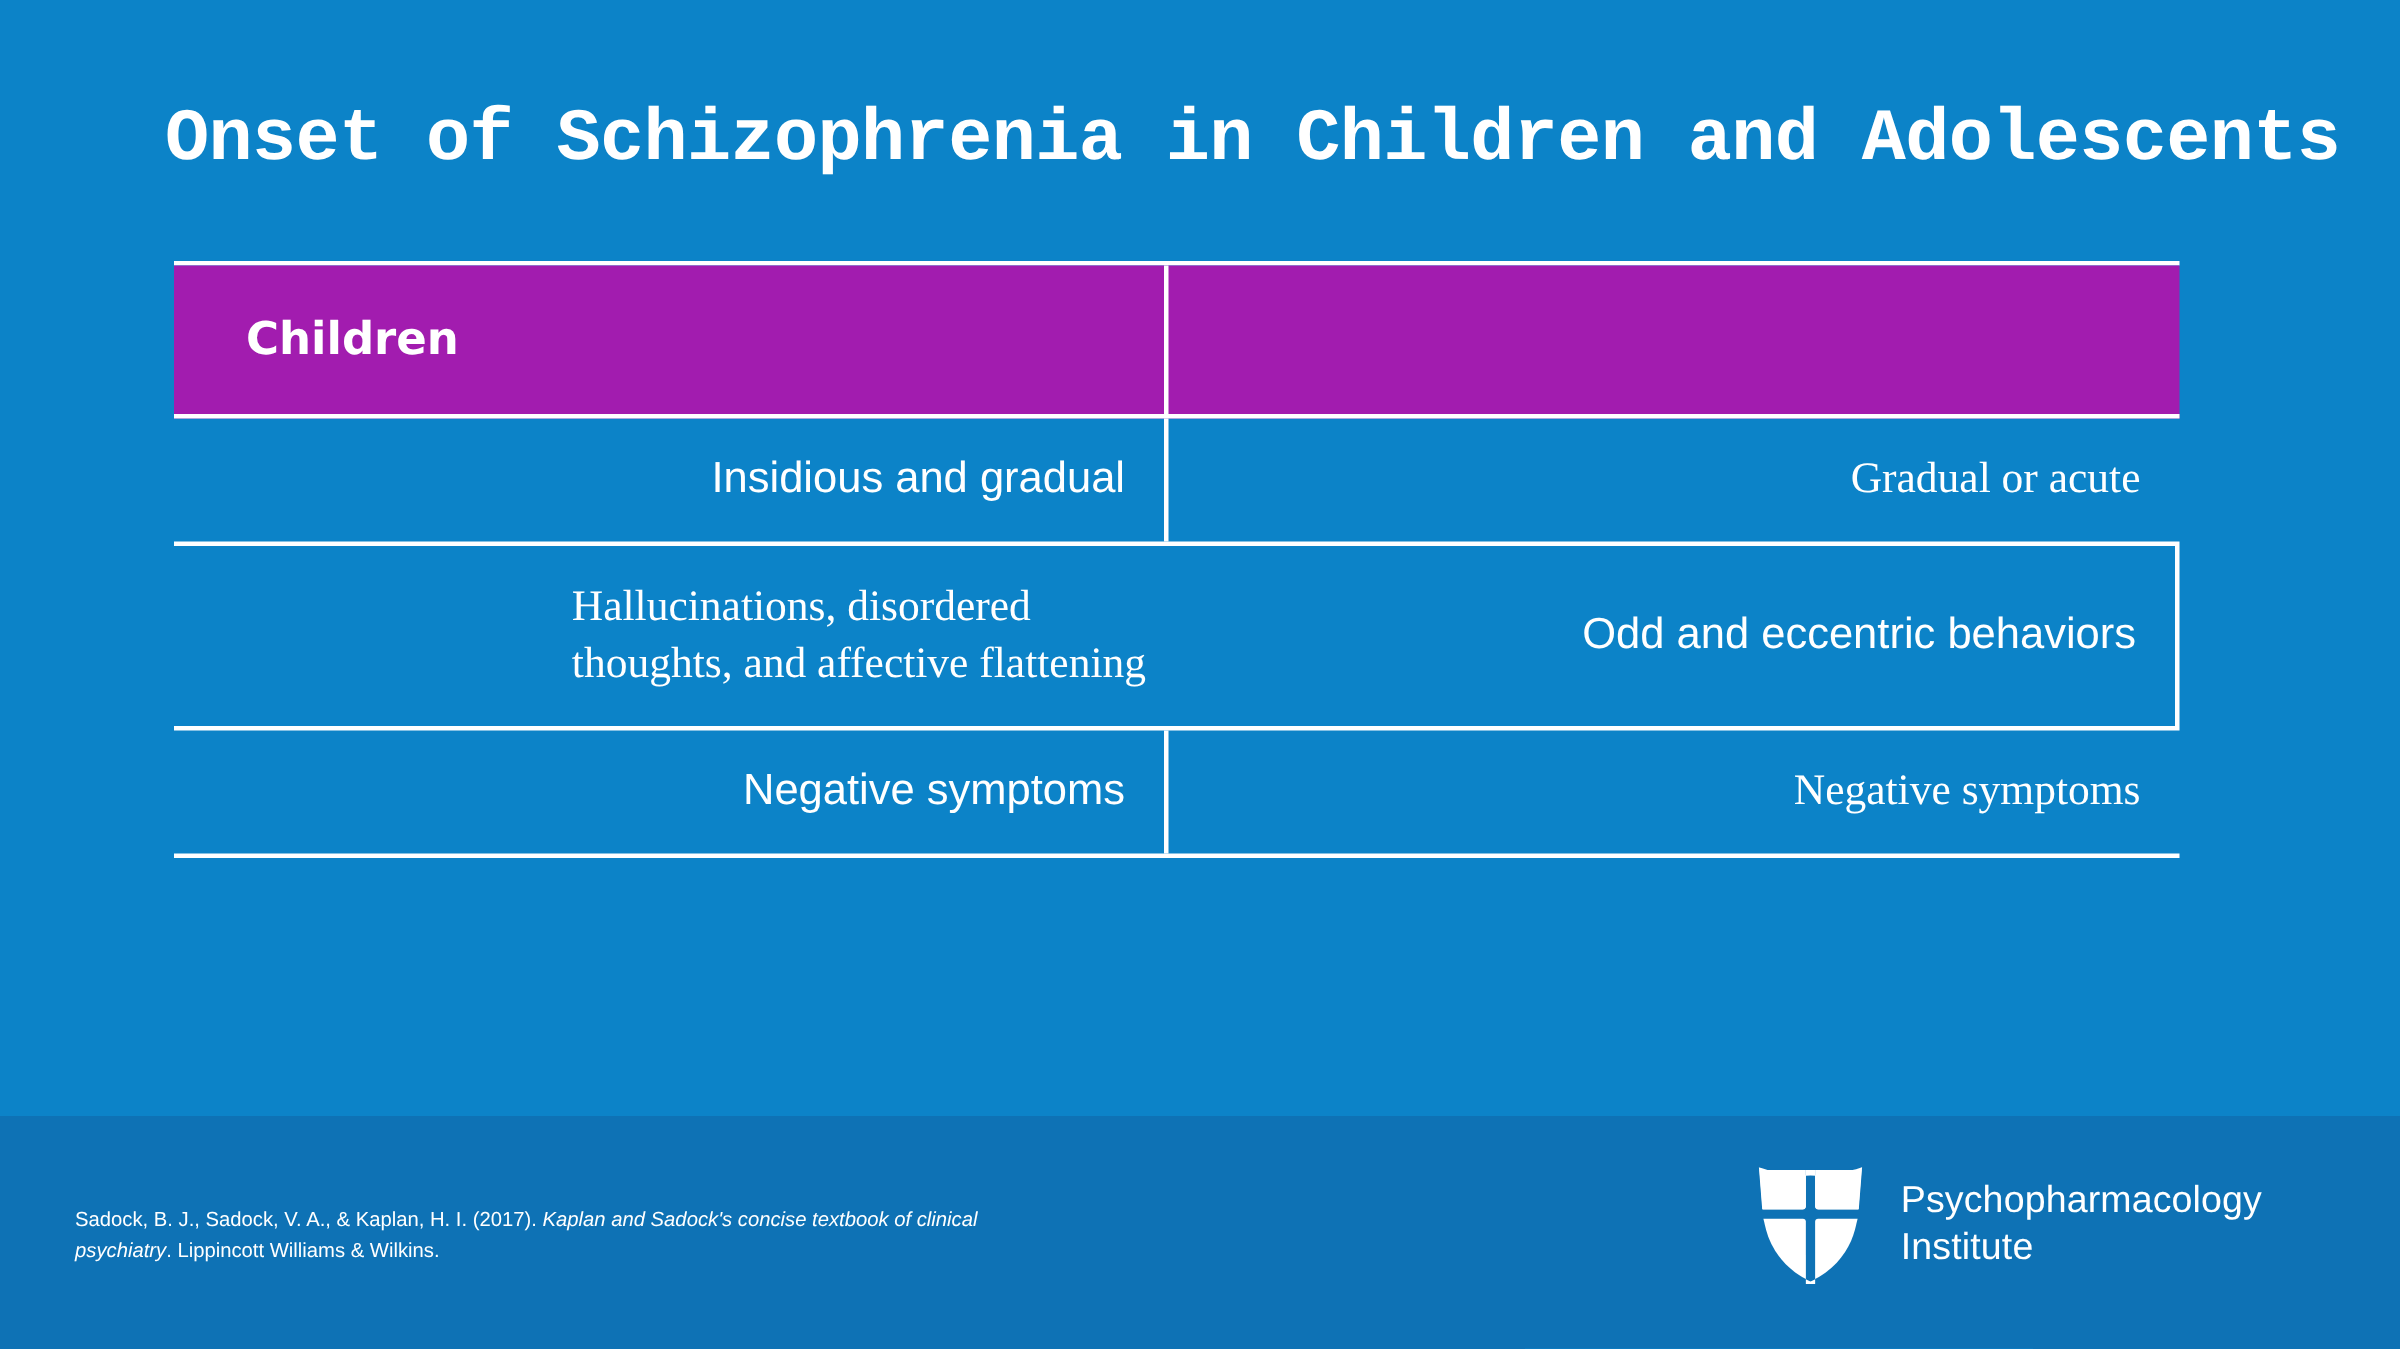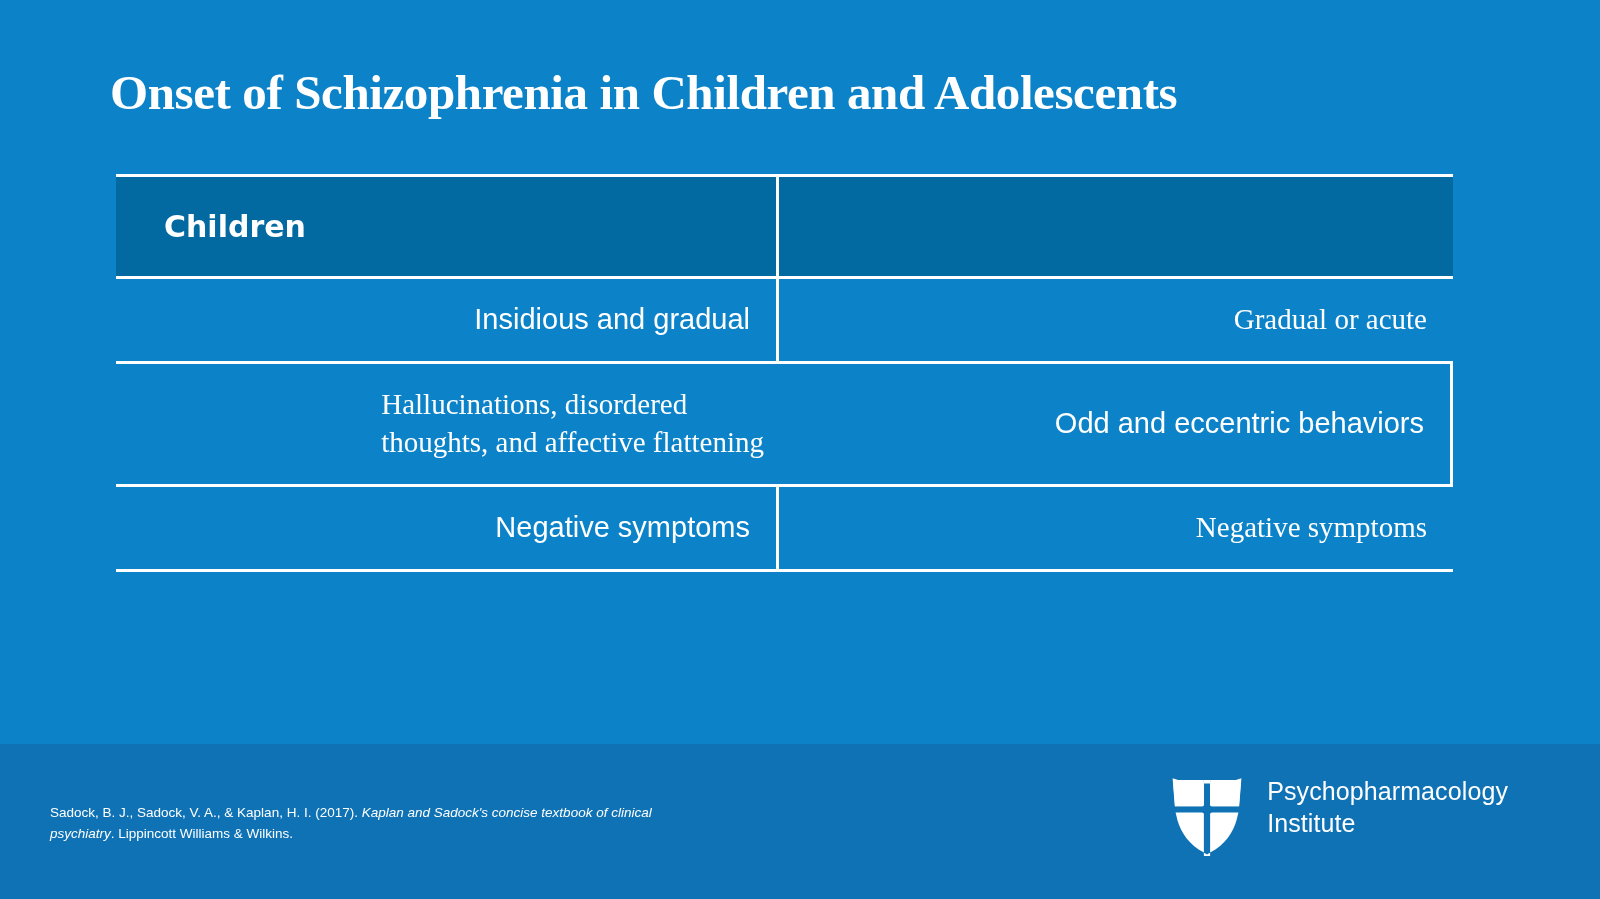--- a/index.html
+++ b/index.html
@@ -20,21 +20,21 @@
     inset: 0;
     background: #0c83c8;
   }
 
   
   .title {
     position: absolute;
     left: 110px;
     top: 66px;
     width: 1400px;
-    font-family: Liberation Serif, serif;
+    font-family: Liberation Mono, monospace;
     font-size: 49px;
     font-weight: 700;
     letter-spacing: -0.4px;
     color: #ffffff;
     line-height: 1.12;
     white-space: nowrap;
   }
 
   
   .table {
@@ -45,21 +45,21 @@
     border-top: 3px solid #ffffff;
   }
 
   .trow {
     display: flex;
     border-bottom: 3px solid #ffffff;
     position: relative;
   }
 
   .trow.header-row {
-    background: #0369a1;
+    background: #a21caf;
   }
 
   .tcell {
     box-sizing: border-box;
     color: #ffffff;
     font-size: 29px;
     font-weight: 400;
     line-height: 1.31;
     padding: 22px 26px 22px 48px;
     display: flex;
@@ -122,20 +122,21 @@
   }
   .citation em {
     font-style: italic;
   }
 
   .brand {
     position: absolute;
     right: 92px;
     top: 32px;
     display: flex;
+    align-items: center;
     gap: 22px;
   }
 
   .brand-mark {
     width: 76px;
     height: 80px;
     flex: 0 0 76px;
     display: block;
   }
 

